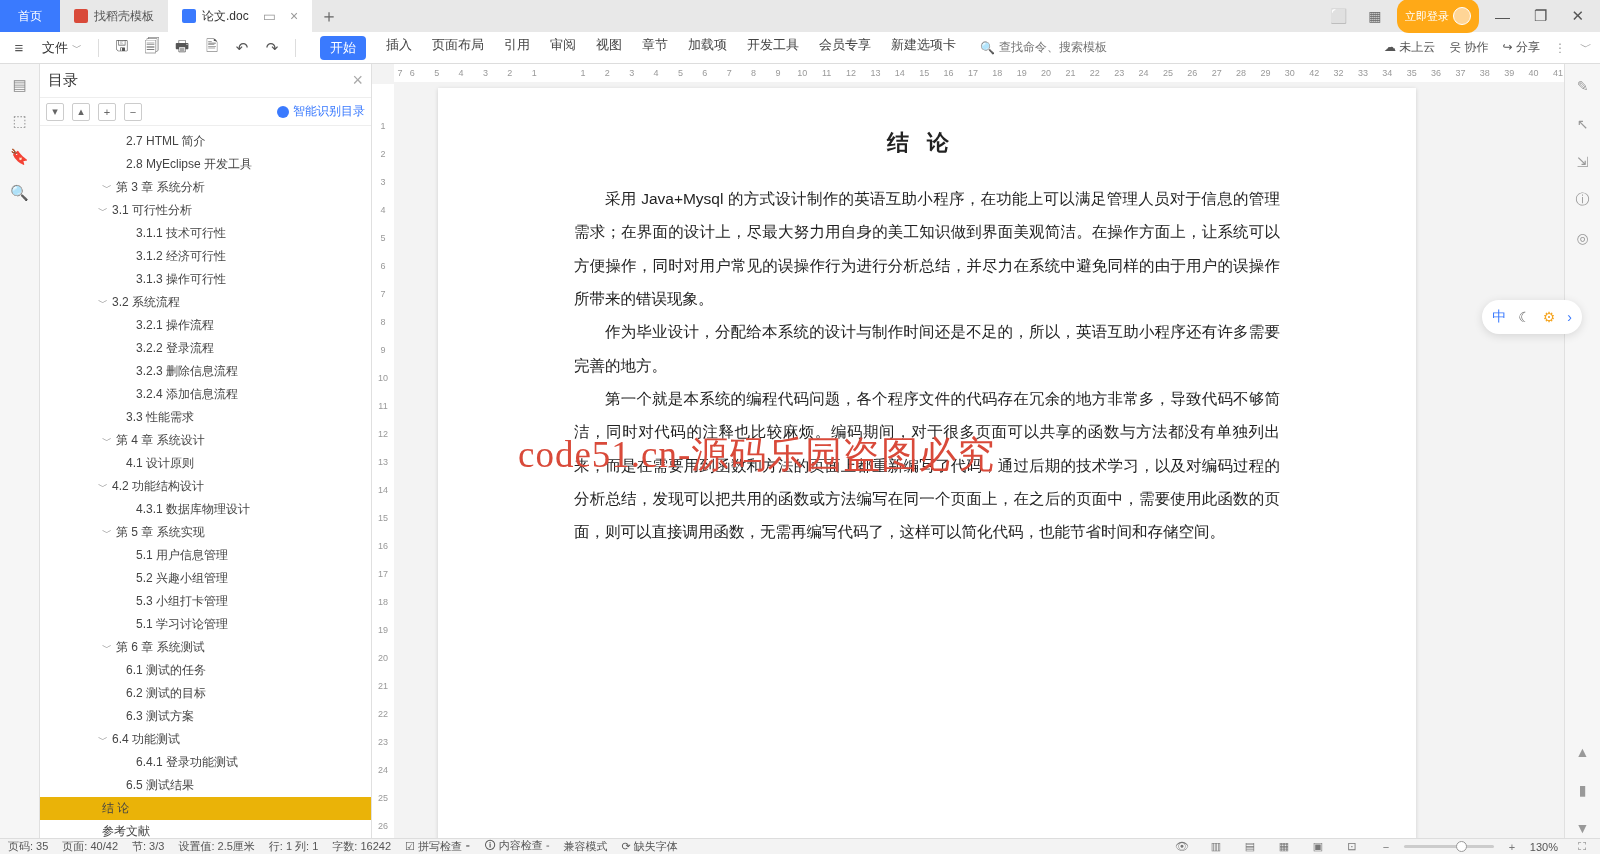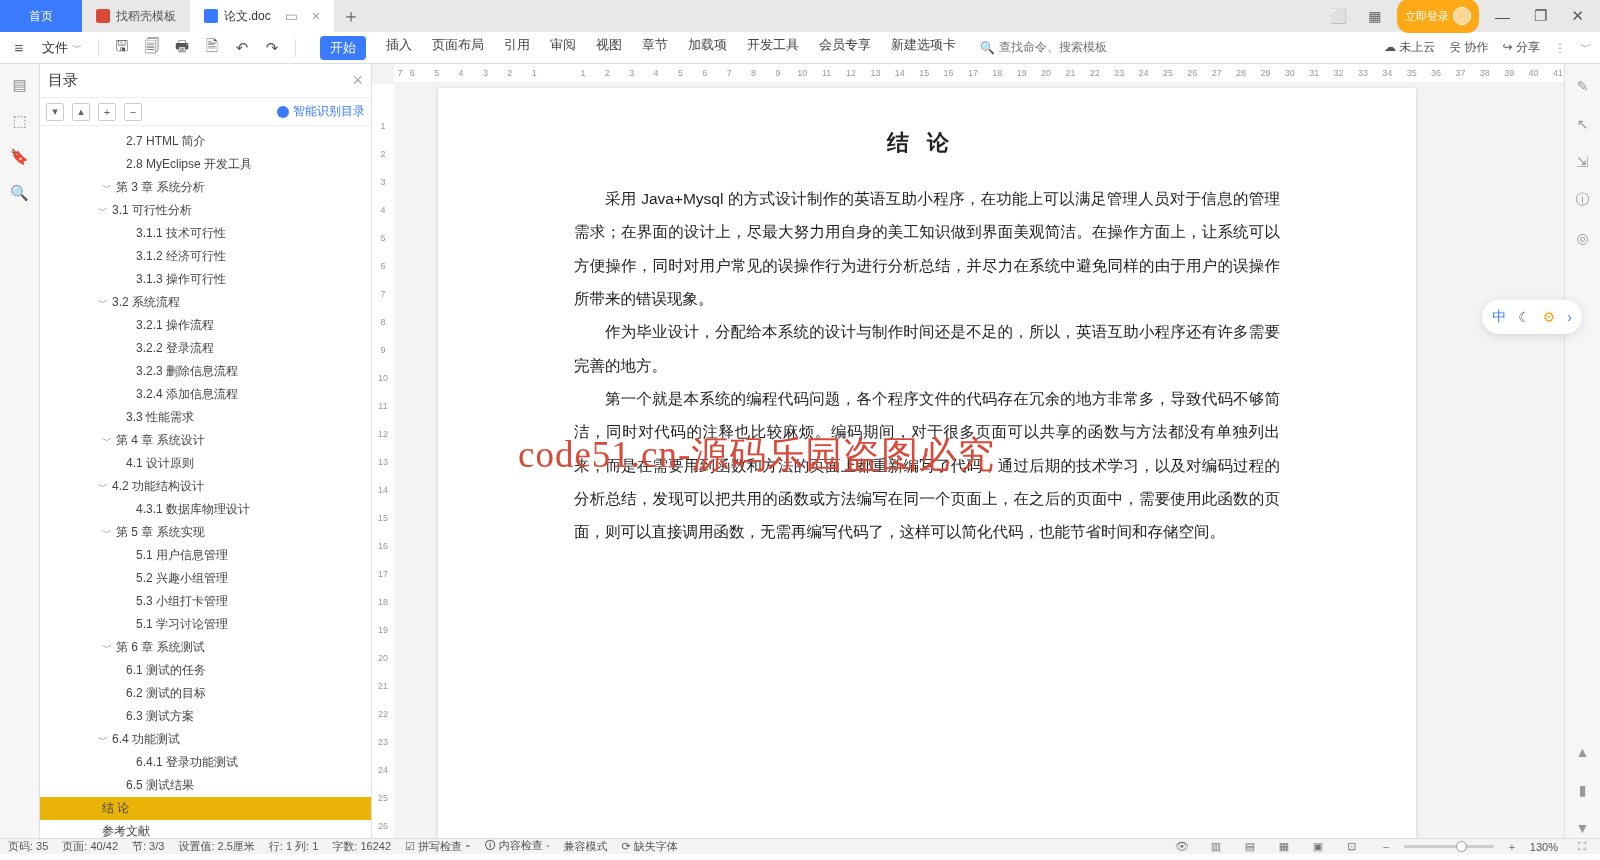--- a/index.html
+++ b/index.html
@@ -1,19 +1,19 @@
 <!DOCTYPE html>
 <html><head>
 <meta charset="utf-8">
 <style>
 * { margin:0; padding:0; box-sizing:border-box; font-family:"Microsoft YaHei",Arial,sans-serif; }
 body { width:1600px; height:860px; background:#fff; overflow:hidden; position:relative; }
 .titlebar { height:32px; background:#e8e8e8; display:flex; align-items:stretch; }
 .tab { display:flex; align-items:center; padding:0 14px; gap:6px; font-size:12px; color:#333; background:#e8e8e8; cursor:pointer; }
-.tab.home { background:#3a7afe; color:#fff; width:82px; justify-content:center; }
+.tab.home { background:#3a7afe; color:#fff; width:60px; justify-content:center; }
 .tab.template { background:#e8e8e8; color:#555; }
 .tab.active { background:#fff; }
 .tab .tabicon { width:14px; height:14px; }
 .tab .tabicon.red { background:#d94a3a; border-radius:2px; }
 .tab .tabicon.blue { background:#3a7afe; border-radius:2px; }
 .tab-close { margin-left:8px; color:#999; font-size:14px; }
 .tab-add { width:34px; display:flex; align-items:center; justify-content:center; color:#666; font-size:18px; }
 .titlebar-flex { flex:1; }
 .title-right { display:flex; align-items:center; gap:8px; padding:0 8px; }
 .title-right .icn { width:28px; height:24px; display:flex; align-items:center; justify-content:center; color:#666; font-size:14px; }
@@ -341,21 +341,21 @@
         <span>26</span>
         <span></span>
         <span>27</span>
         <span></span>
         <span>28</span>
         <span></span>
         <span>29</span>
         <span></span>
         <span>30</span>
         <span></span>
-        <span>31</span>
+        <span>42</span>
         <span></span>
         <span>32</span>
         <span></span>
         <span>33</span>
         <span></span>
         <span>34</span>
         <span></span>
         <span>35</span>
         <span></span>
         <span>36</span>

